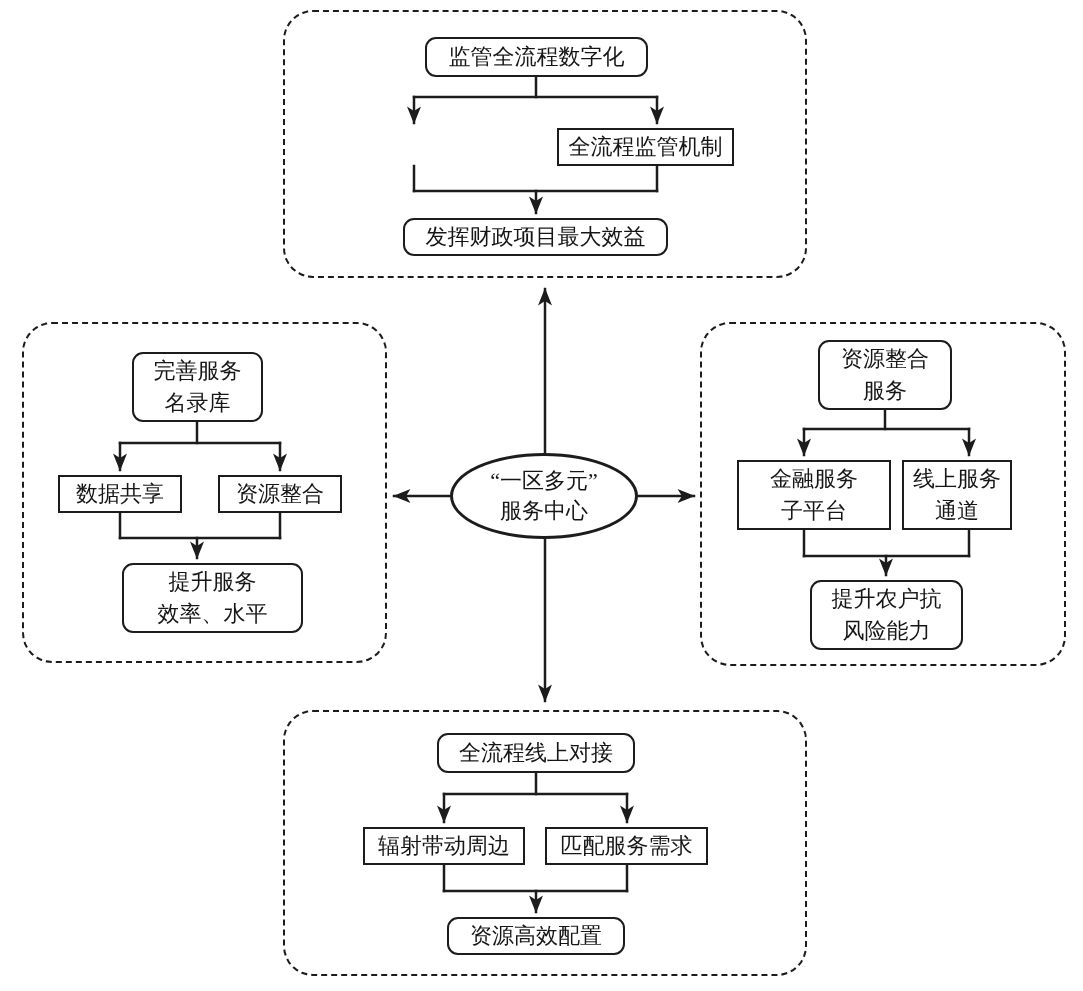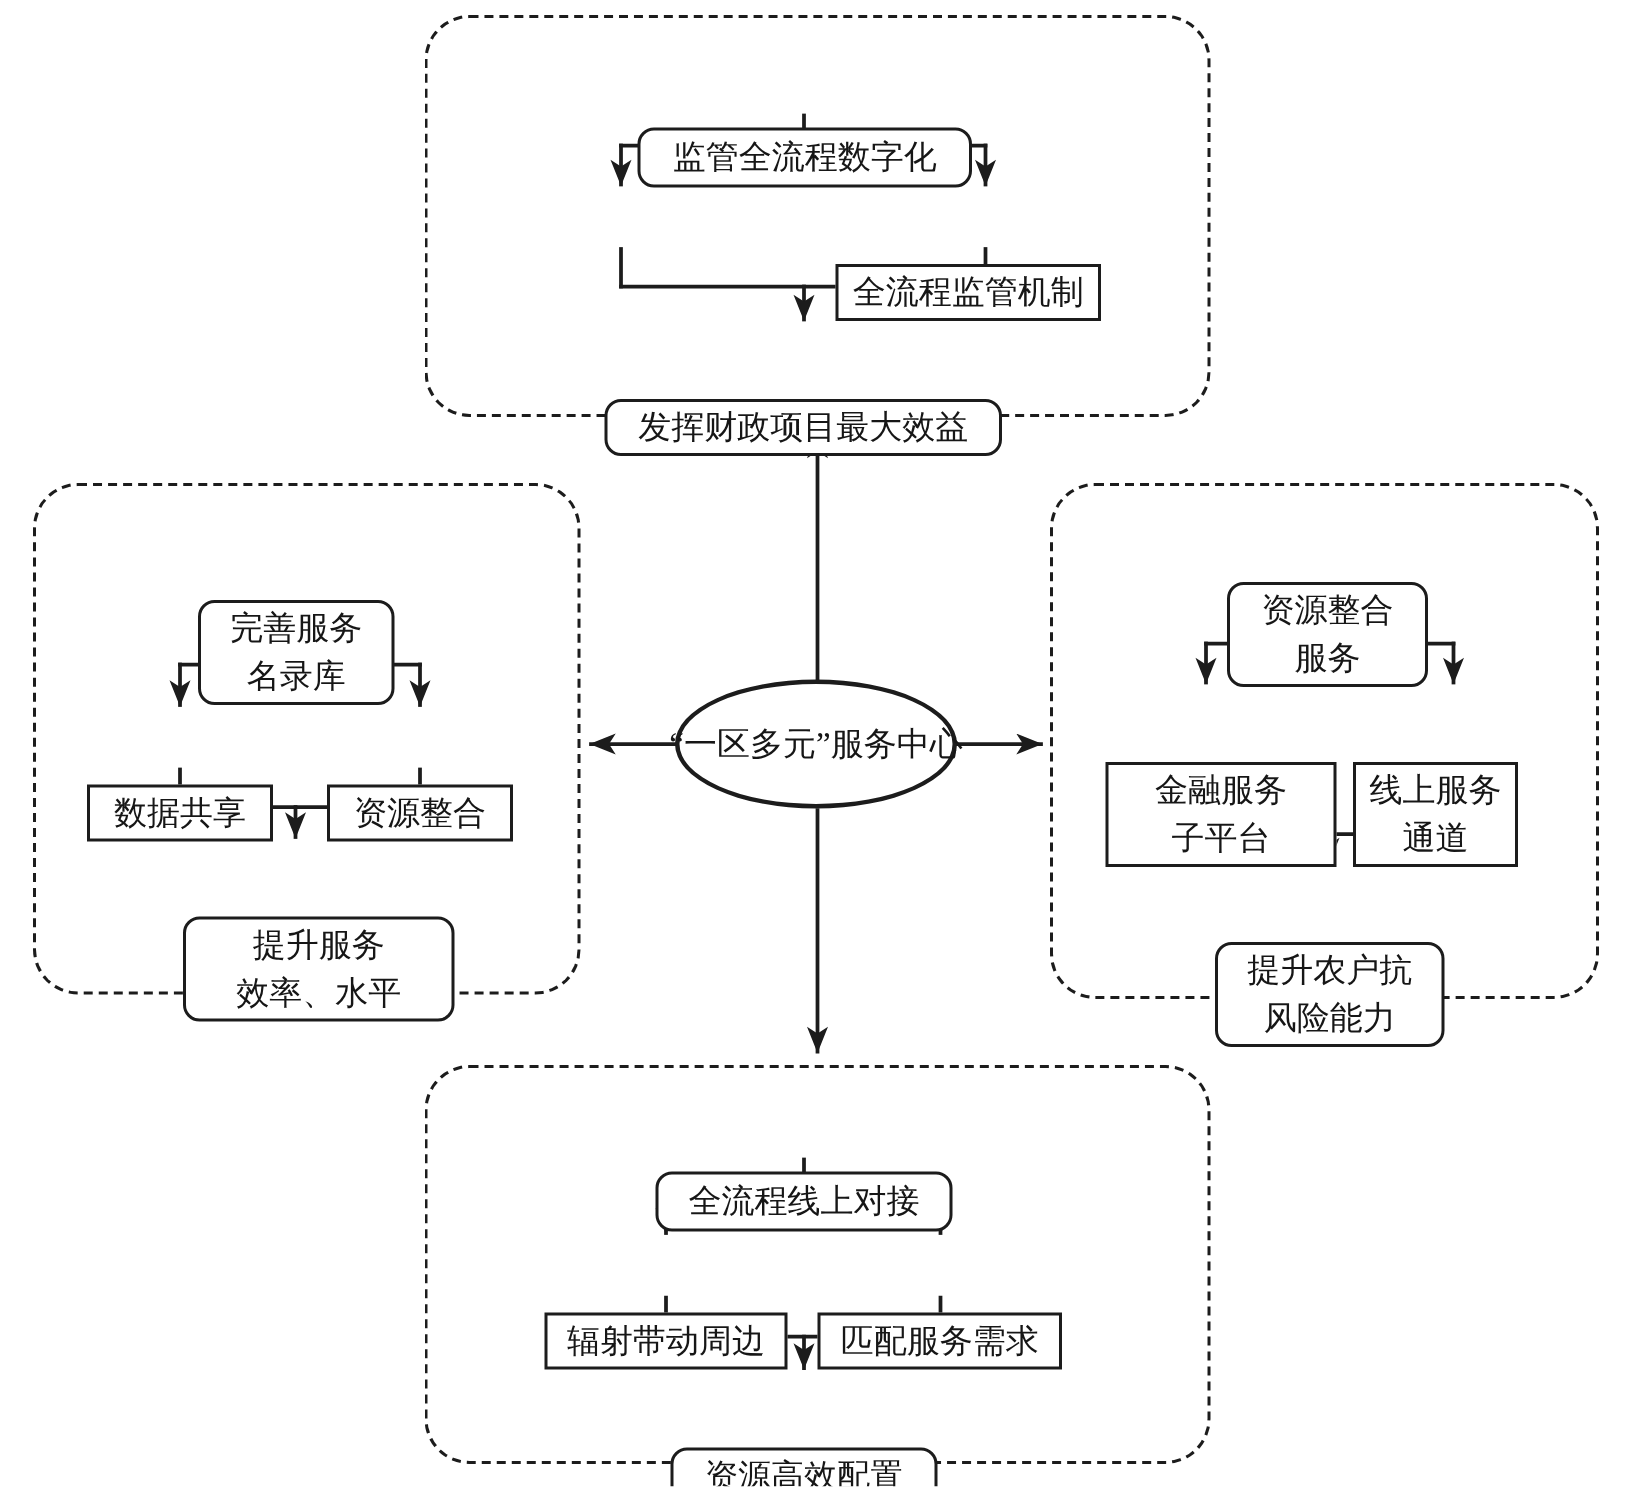--- a/index.html
+++ b/index.html
@@ -36,37 +36,36 @@
     background: #ffffff;
     border: 2.5px solid #1c1c1c;
     display: flex;
     flex-direction: column;
     align-items: center;
     justify-content: center;
     text-align: center;
     font-size: 22px;
     line-height: 1.45;
     white-space: nowrap;
-    margin-top: 48px;
   }
   .node.rounded {
     border-radius: 11px;
   }
   .ellipse {
     position: absolute;
     left: 450px;
     top: 453px;
     width: 188px;
     height: 86px;
     box-sizing: border-box;
     background: #ffffff;
     border: 3px solid #1c1c1c;
     border-radius: 50%;
     display: flex;
-    flex-direction: row;
+    flex-direction: column;
     align-items: center;
     justify-content: center;
     text-align: center;
     font-size: 22px;
     line-height: 1.35;
     white-space: nowrap;
   }
   .ln { display: block; }
 </style>
 </head>

